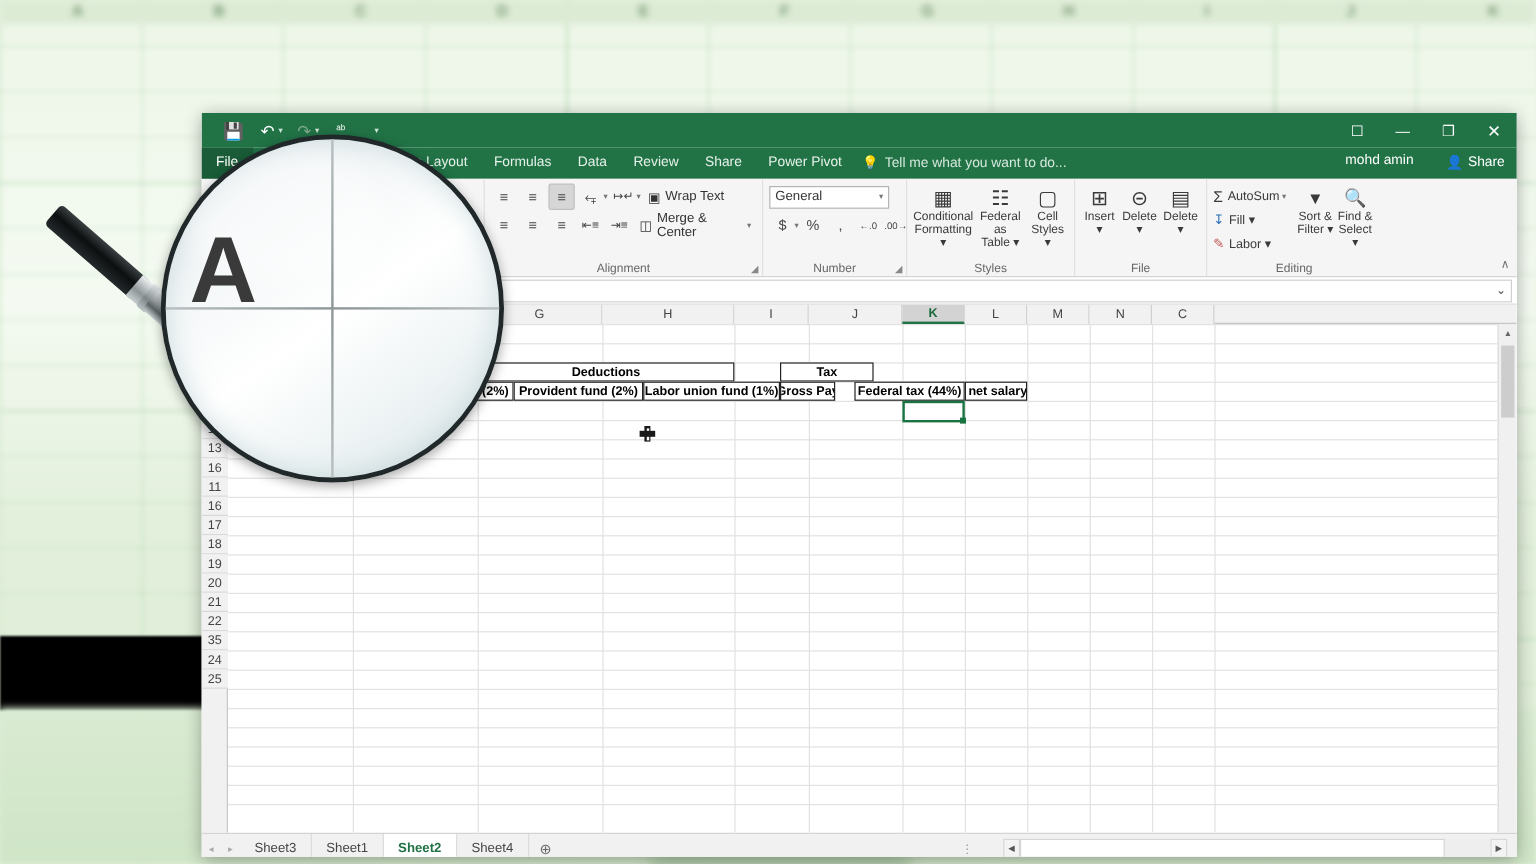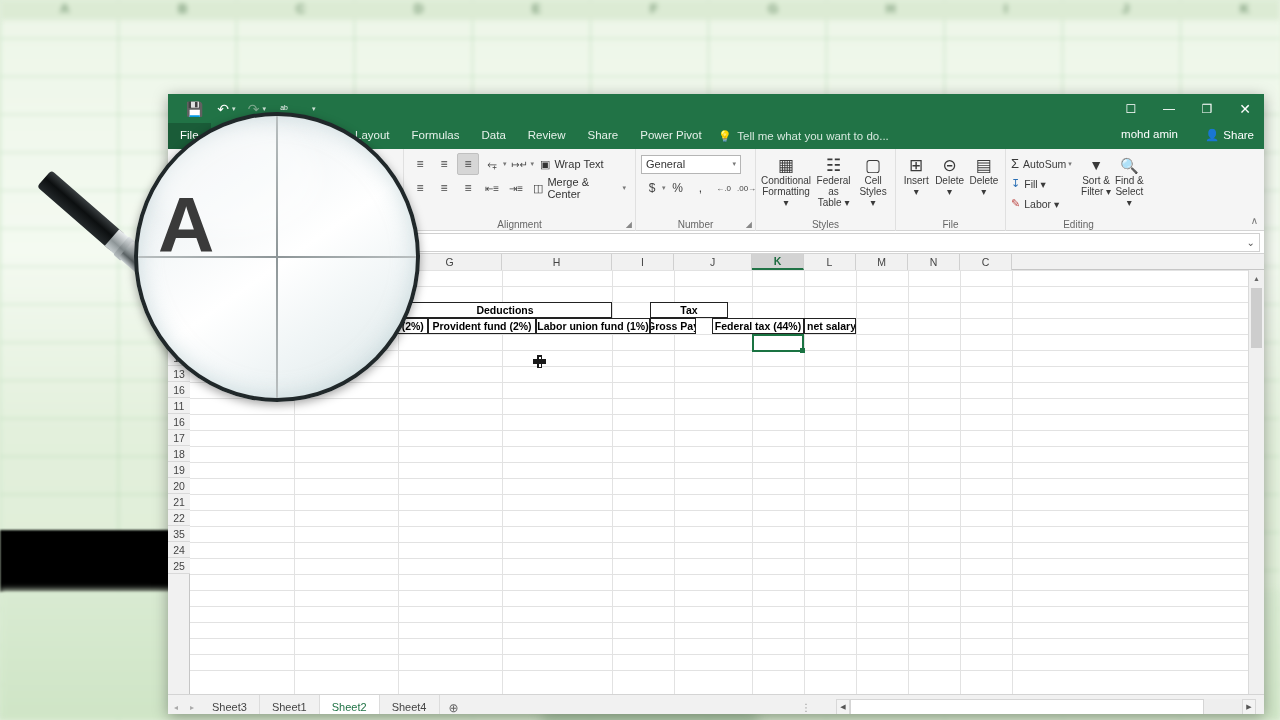--- a/index.html
+++ b/index.html
@@ -216,21 +216,21 @@
   .sheetbar{
     height:26px;background:#f1f1f1;border-top:1px solid #d4d4d4;
     display:flex;align-items:center;position:relative;
   }
   .navarrow{ width:16px;text-align:center;font-size:8px;color:#aaa;}
   .stab{
     font-size:11px;color:#444;padding:4px 12px 5px 12px;height:26px;
     line-height:17px;border-right:1px solid #dcdcdc;white-space:nowrap;
   }
   .stab.active{
-    background:#fff;color:#217346;font-weight:normal;
+    background:#fff;color:#217346;font-weight:bold;
     border-bottom:2px solid #217346;
   }
   .addsheet{ width:28px;text-align:center;font-size:12px;color:#666;}
   .hscroll{
     position:absolute;right:8px;top:3px;width:420px;height:18px;
     display:flex;align-items:center;
   }
   .hs-arrow{ width:14px;height:16px;background:#f3f3f3;border:1px solid #d8d8d8;
              font-size:7px;color:#555;display:flex;align-items:center;justify-content:center;}
   .hs-track{ flex:1;height:16px;background:#eee;position:relative;}

